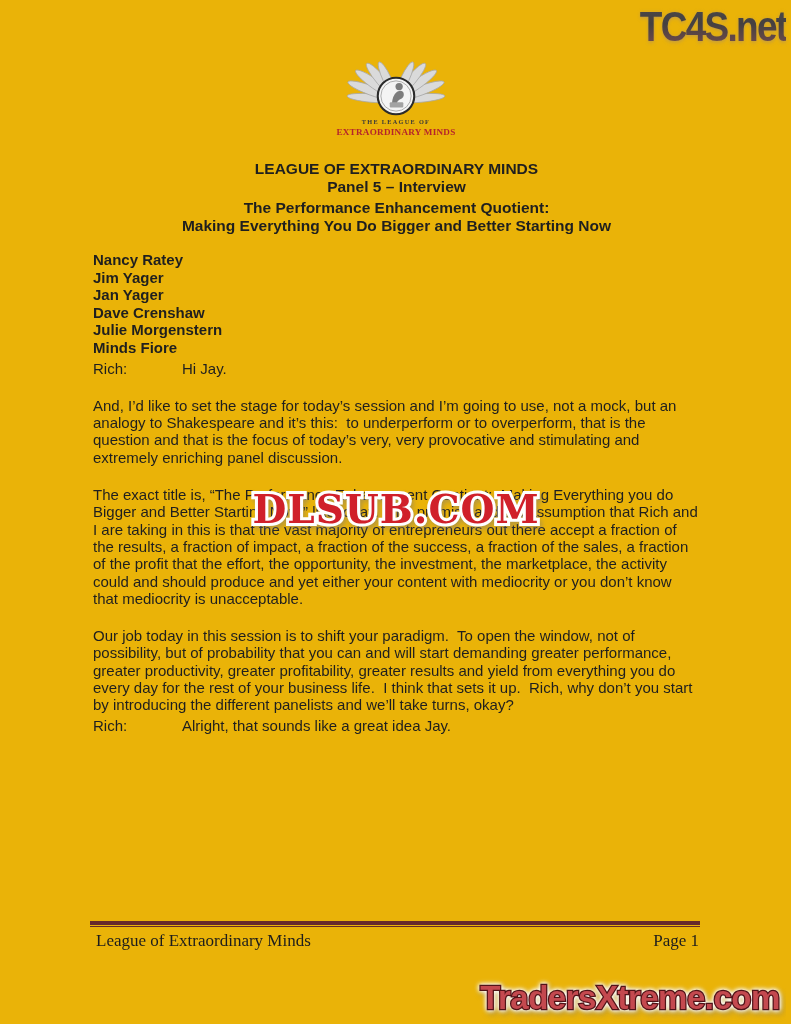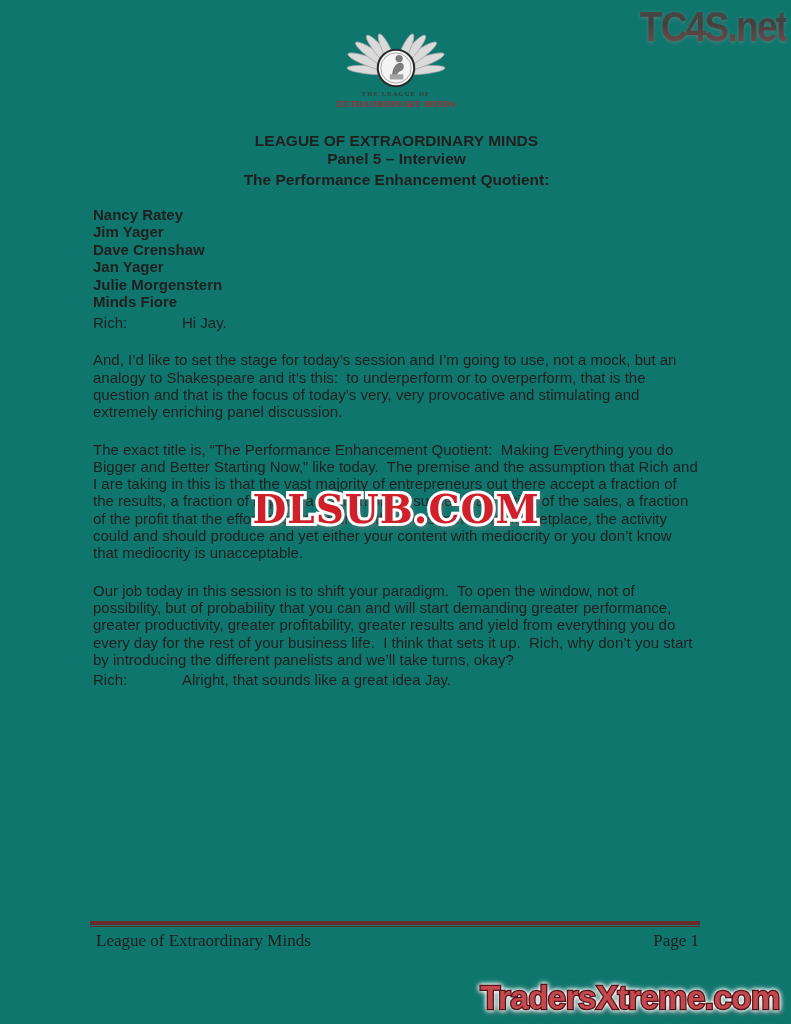--- a/index.html
+++ b/index.html
@@ -1,31 +1,31 @@
 <!DOCTYPE html>
 <html><head>
 <meta charset="utf-8">
 <style>
   html, body { margin: 0; padding: 0; background: #ffffff; }
   .page {
     position: relative;
     width: 791px;
     height: 1024px;
-    background: #0f766e;
+    background: #eab308;
     overflow: hidden;
     font-family: "Liberation Sans", sans-serif;
     color: #1f1f1f;
   }
   .content {
     position: relative;
     padding: 0 91px 0 93px;
   }
   
   .logo-wrap {
-    padding-top: 20px;
+    padding-top: 48px;
     text-align: center;
     height: 96px;
   }
   
   .title-block { margin-top: 16px; text-align: center; }
   .title-line {
     font-weight: bold;
     font-size: 15.5px;
     line-height: 17.5px;
     white-space: pre-wrap;
@@ -165,27 +165,28 @@
   </div>
 
   <div class="content">
 
     <div class="title-block">
       <div class="title-line">LEAGUE OF EXTRAORDINARY MINDS</div>
       <div class="title-line">Panel 5 – Interview</div>
     </div>
     <div class="subtitle-block">
       <div class="title-line">The Performance Enhancement Quotient:</div>
+      <div class="title-line">Making Everything You Do Bigger and Better Starting Now</div>
     </div>
 
     <div class="experts-list">
       <div class="expert-name">Nancy Ratey</div>
       <div class="expert-name">Jim Yager</div>
+      <div class="expert-name">Jan Yager</div>
       <div class="expert-name">Dave Crenshaw</div>
-      <div class="expert-name">Jan Yager</div>
       <div class="expert-name">Julie Morgenstern</div>
       <div class="expert-name">Minds Fiore</div>
     </div>
 
 
     <div class="dialogue">
       <span class="speaker">Rich:</span>
       <span>Hi Jay.</span>
     </div>
 

